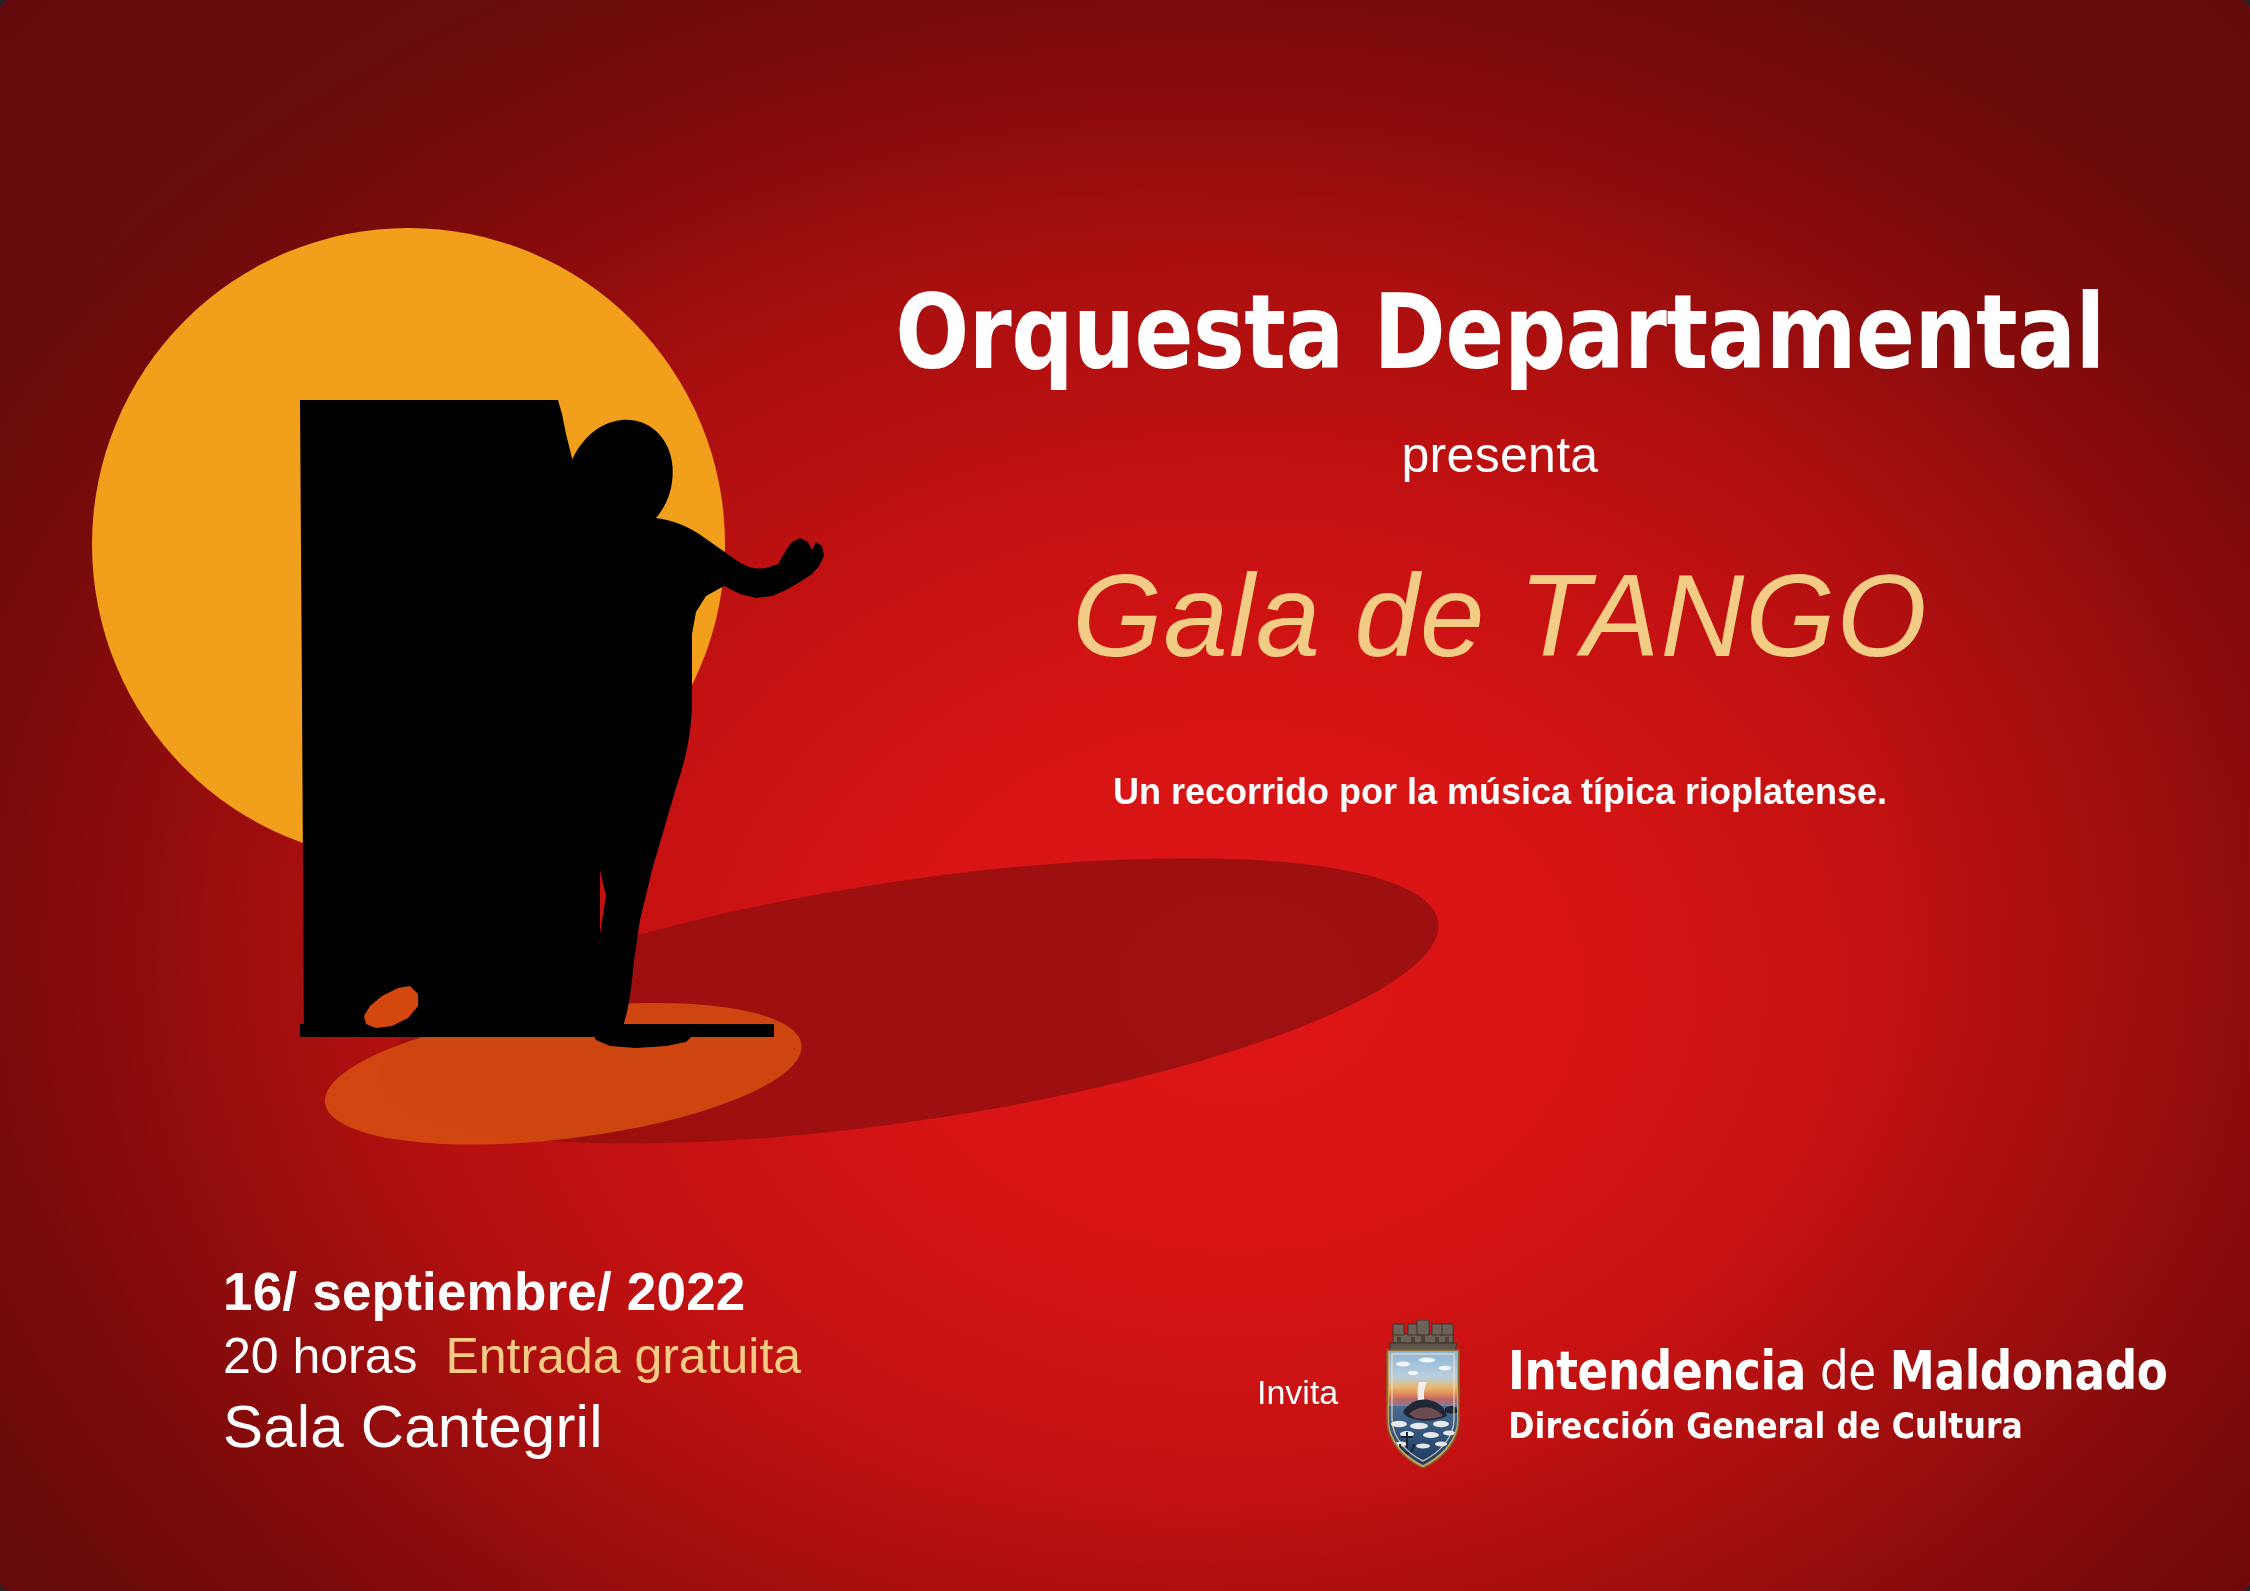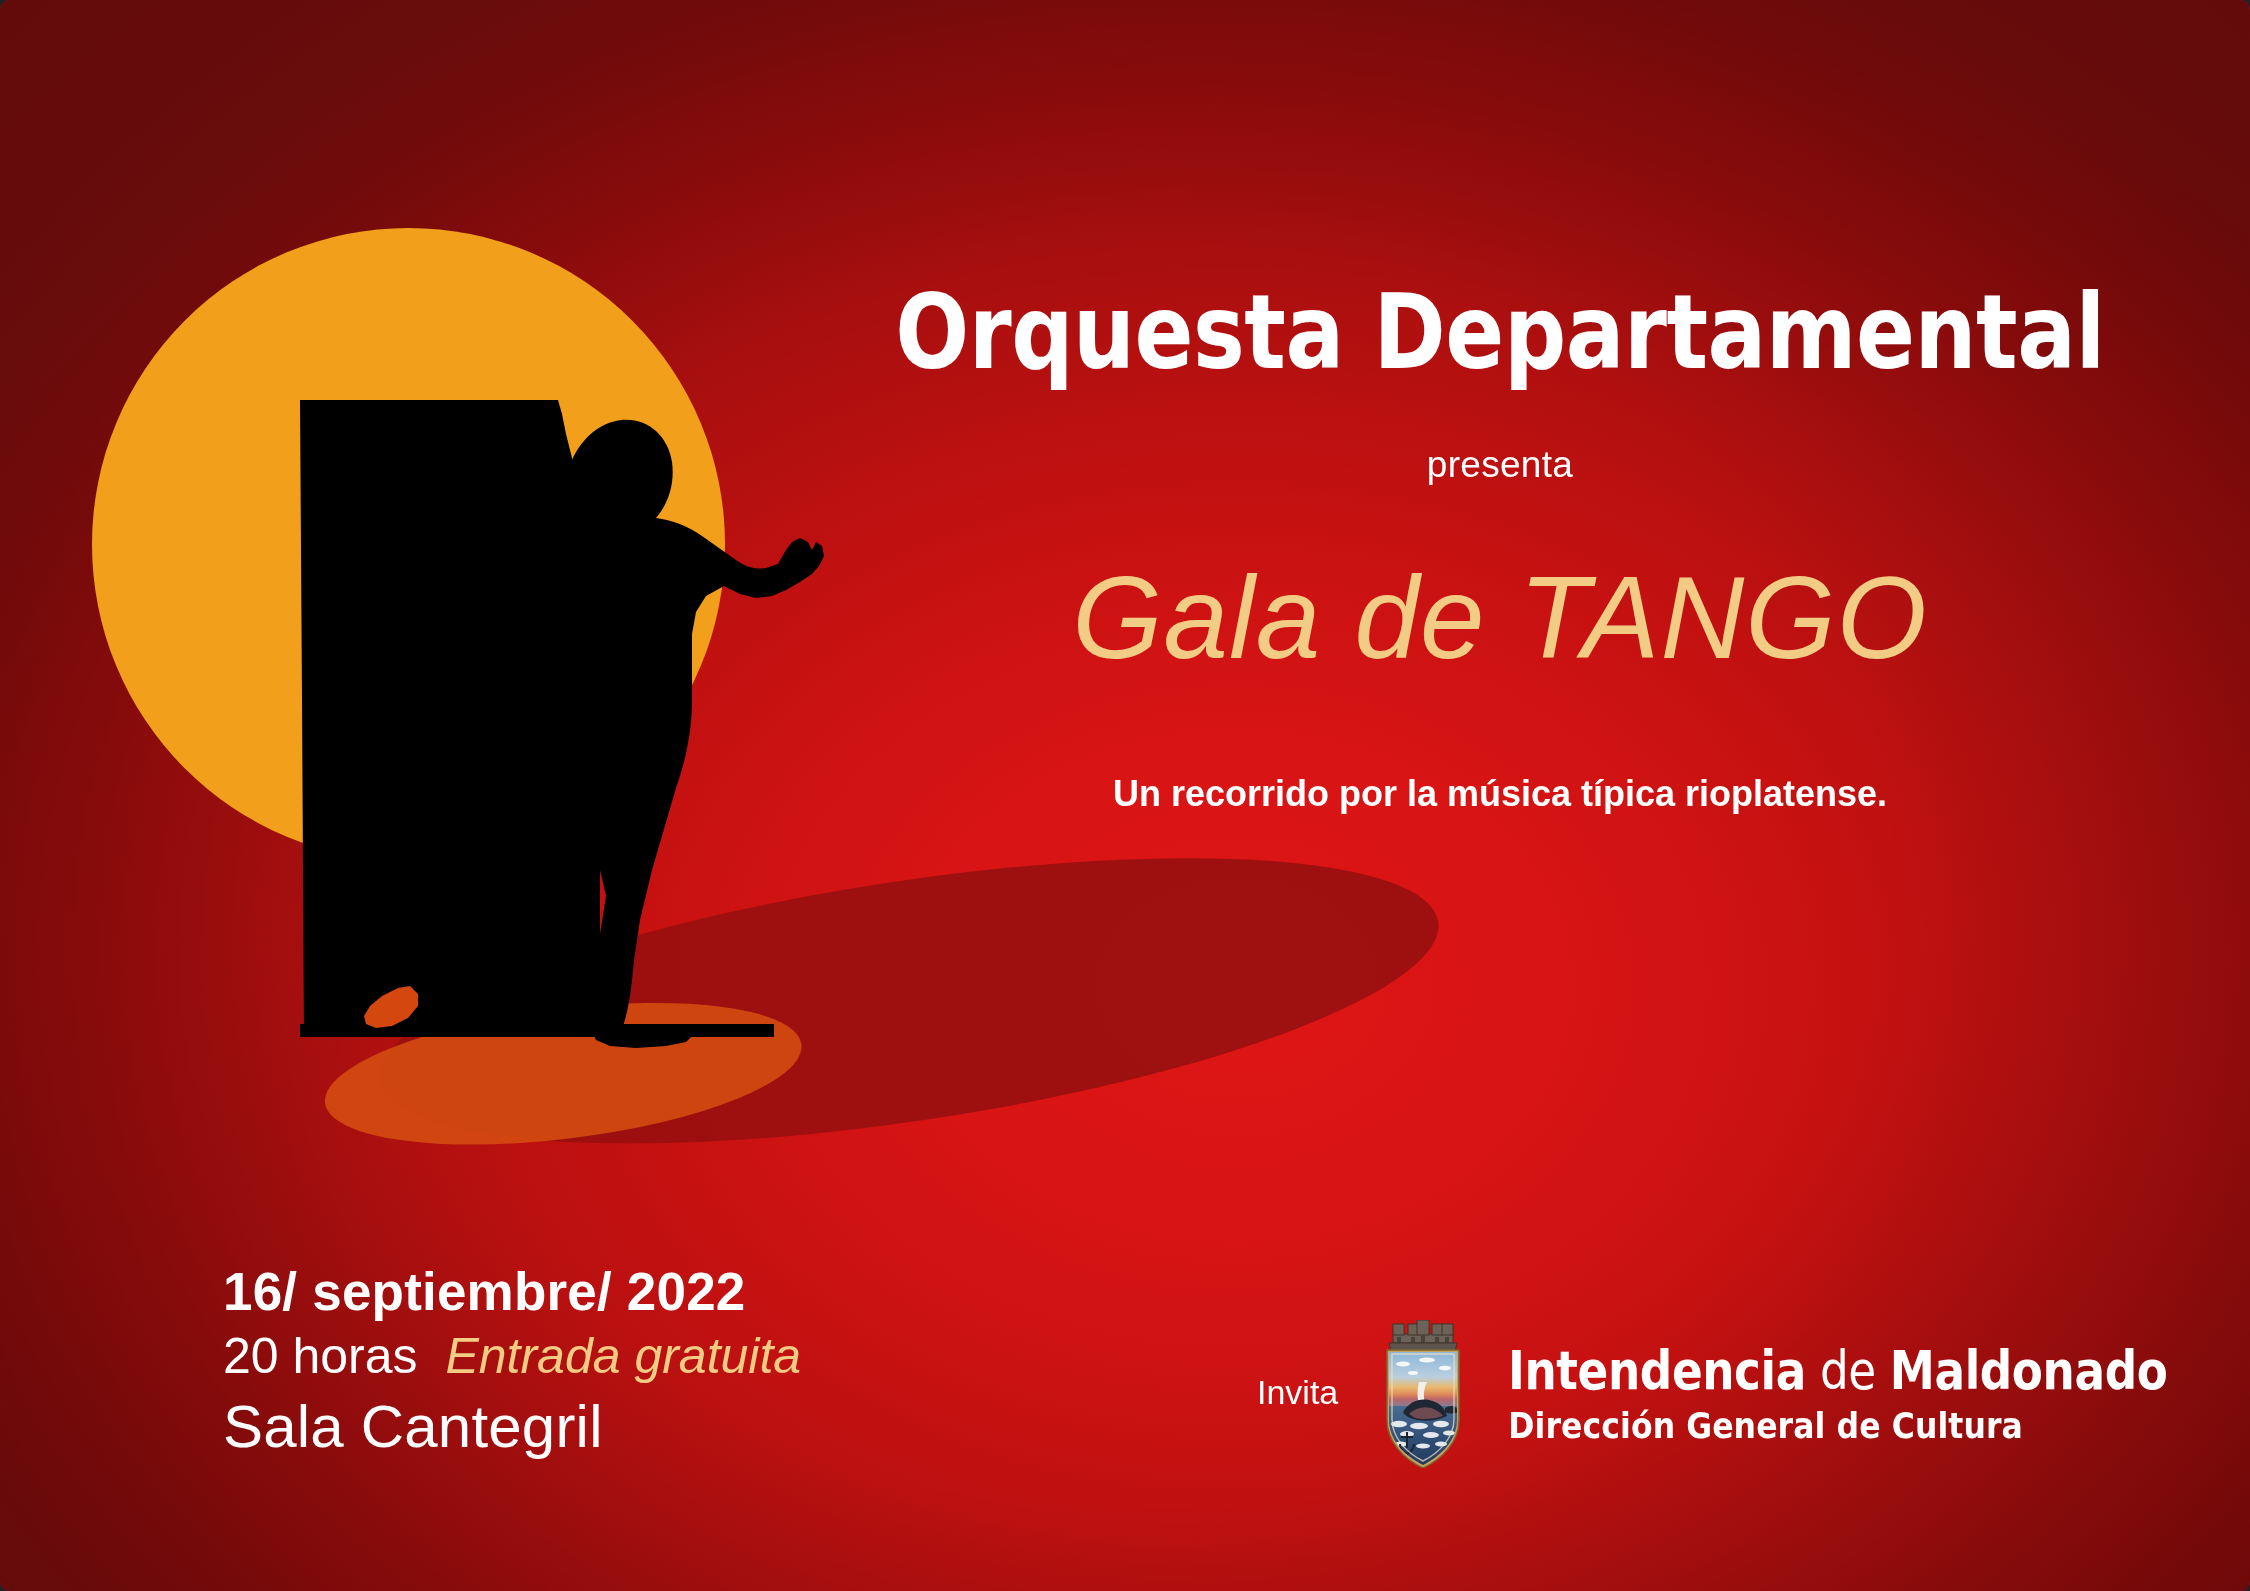--- a/index.html
+++ b/index.html
@@ -101,22 +101,22 @@
     font-family: "DejaVu Sans Condensed", "Liberation Sans Narrow", "Liberation Sans", sans-serif;
     font-weight: 700;
     font-size: 104px;
     line-height: 1.0;
     letter-spacing: -0.5px;
     color: #ffffff;
     white-space: nowrap;
     transform: scaleX(0.93);
   }
   .presenta {
-    margin-top: 60px;
-    font-size: 37px;
+    margin-top: 42px;
+    font-size: 50px;
     font-weight: 400;
     color: #ffffff;
     letter-spacing: 0.3px;
   }
   .gala {
     margin-top: 72px;
     font-size: 116px;
     font-style: italic;
     font-weight: 400;
     color: #f2cb85;
@@ -144,21 +144,21 @@
     font-weight: 700;
     letter-spacing: 0.2px;
     line-height: 1.12;
   }
   .ev-line2 {
     font-size: 50px;
     font-weight: 400;
     line-height: 1.42;
     white-space: nowrap;
   }
-  .ev-free { color: #f2cb85; font-style: italic; }
+  .ev-free { color: #f2cb85; }
   .ev-venue {
     font-size: 60px;
     font-weight: 400;
     line-height: 1.18;
     letter-spacing: 0.2px;
   }
 
   
   .logo-block {
     position: absolute;

